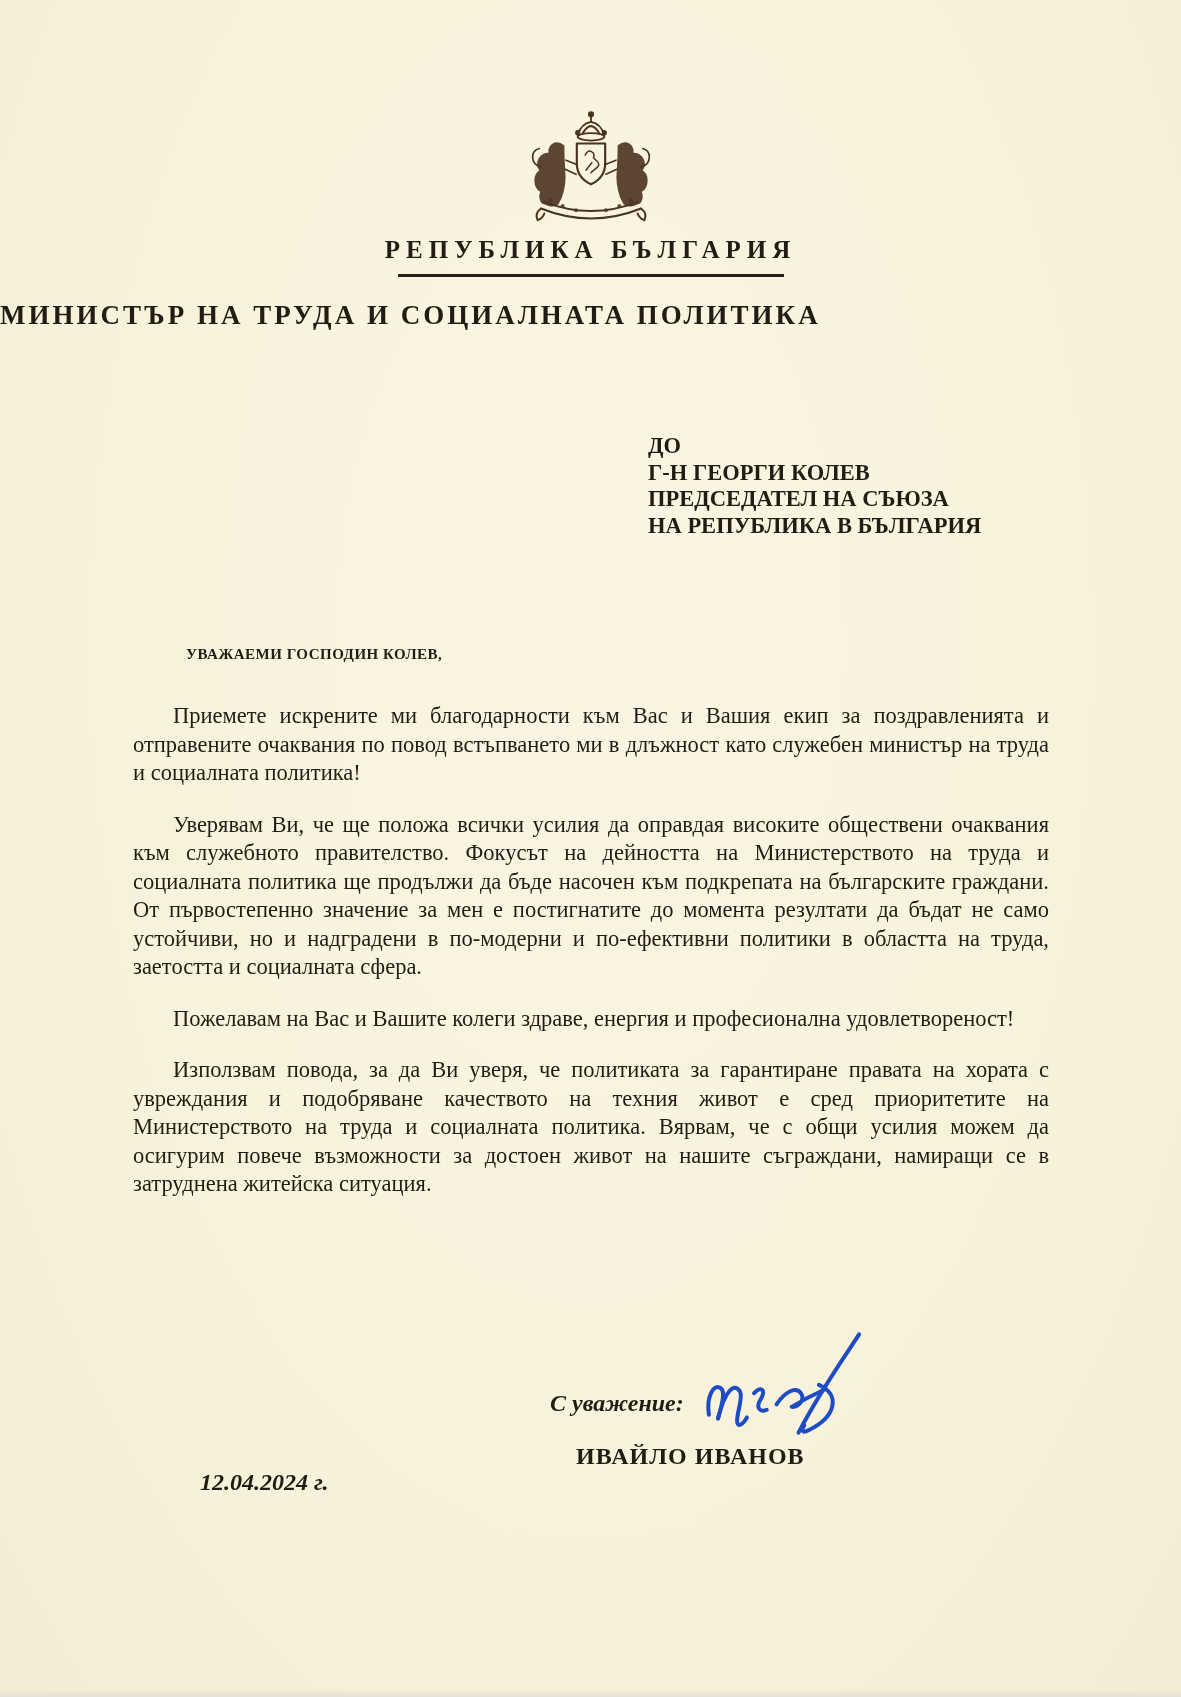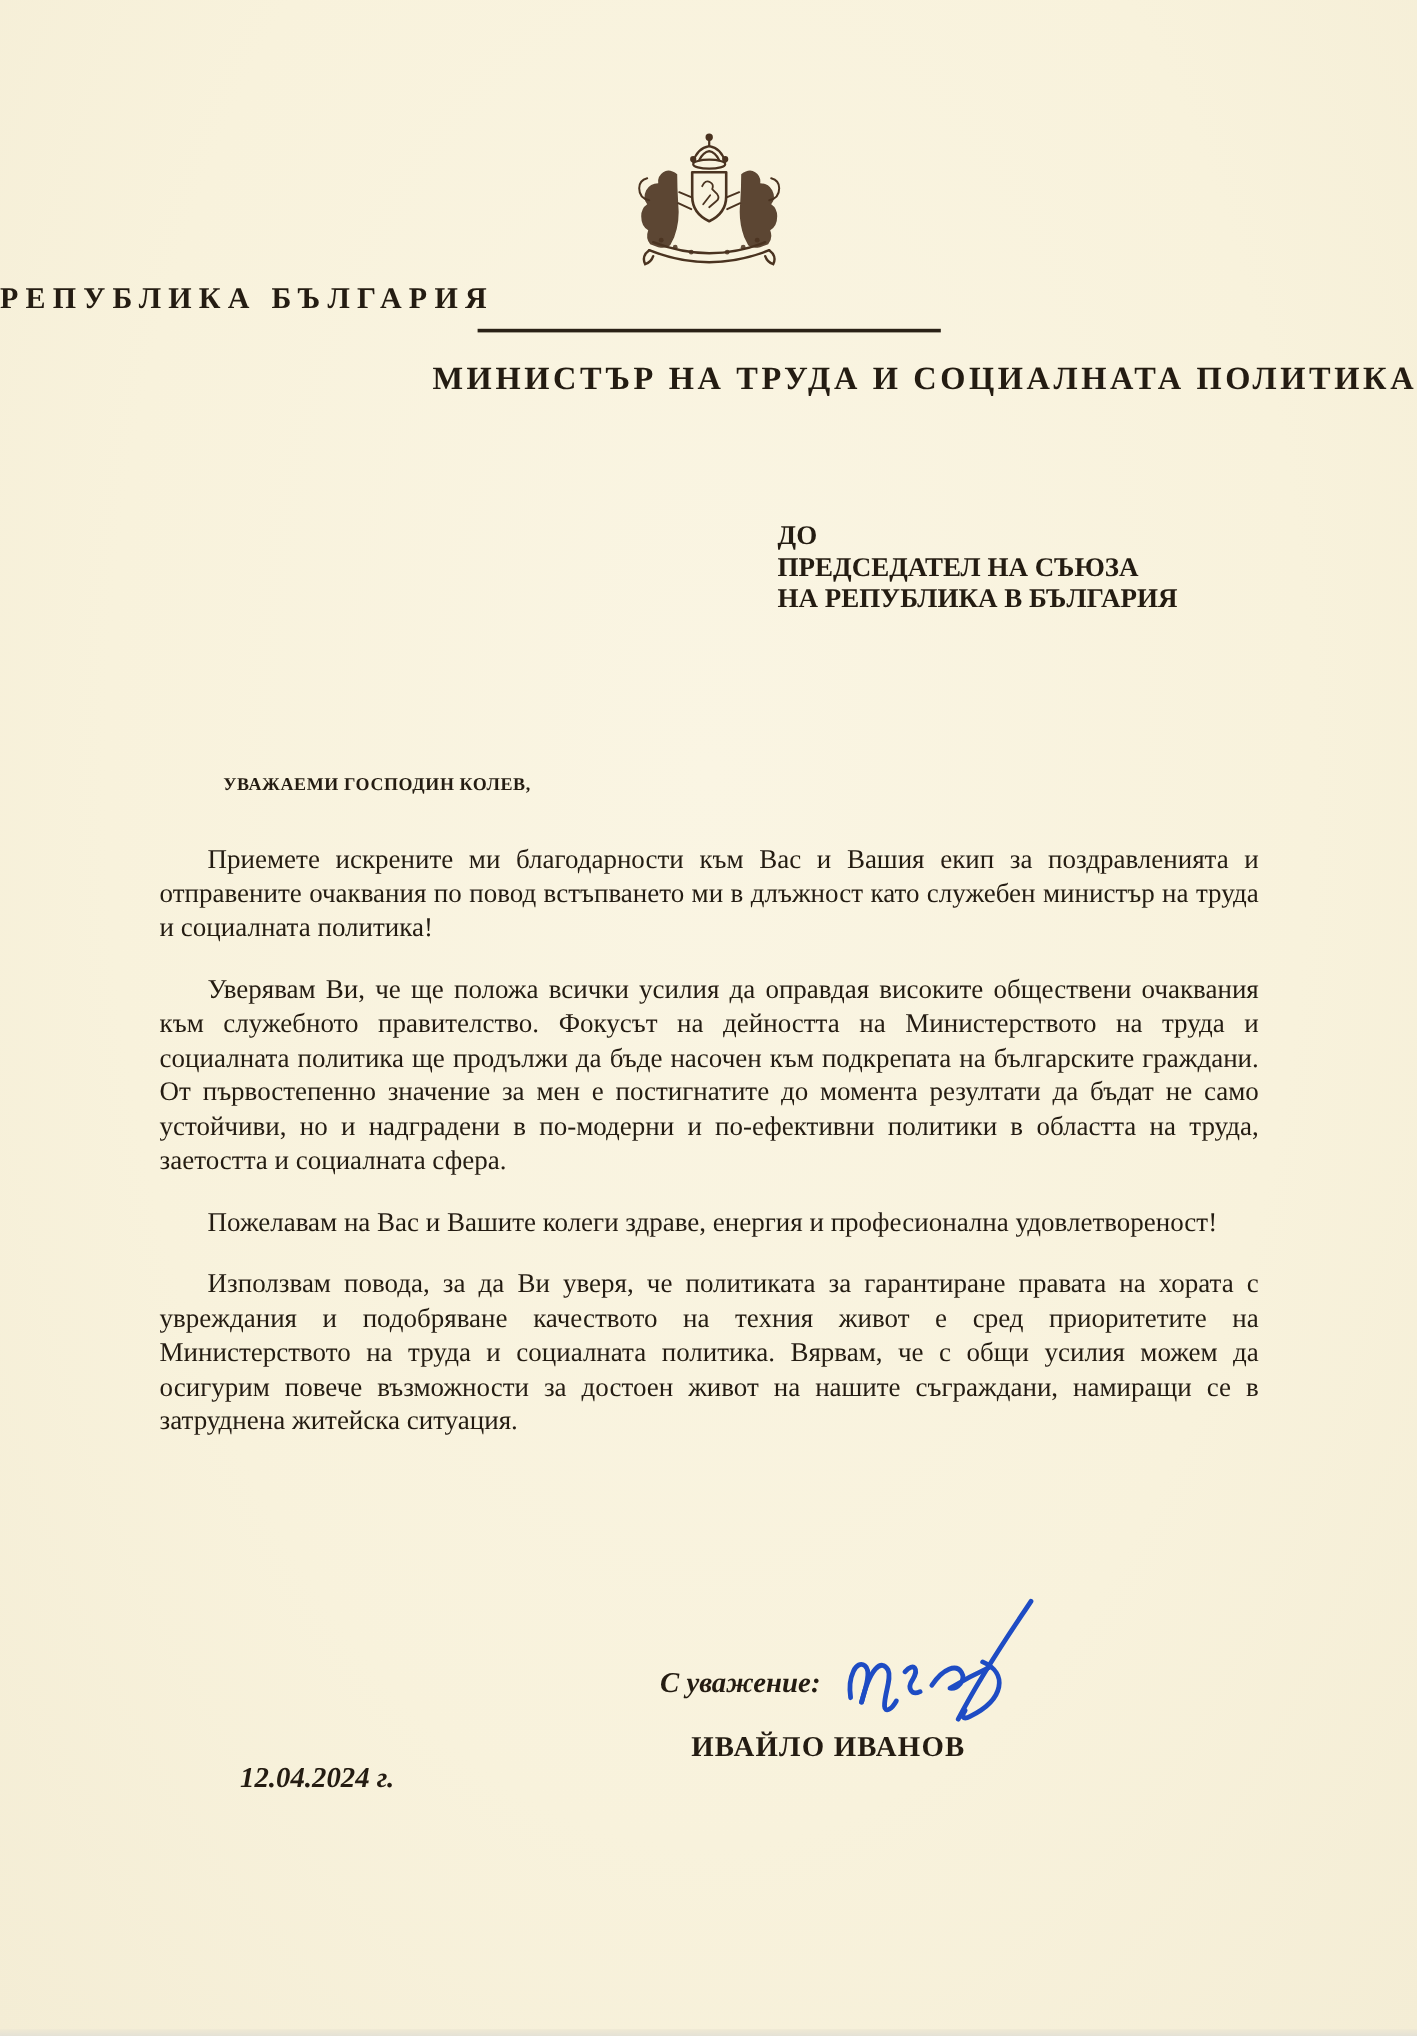--- a/index.html
+++ b/index.html
@@ -4,26 +4,26 @@
 <style>
   html,body{margin:0;padding:0;background:#f8f3de;}
   .paper{
     position:relative;width:1181px;height:1697px;overflow:hidden;
     background:radial-gradient(ellipse at 50% 38%, #faf5e3 0%, #f8f2dc 60%, #f4edd5 100%);
     font-family:"Liberation Serif","DejaVu Serif",serif;
     color:#221a10;
   }
   .emblem{position:absolute;left:516px;top:108px;width:150px;height:126px;}
   .country{
-    position:absolute;left:0;top:236px;width:1181px;text-align:left;
+    position:absolute;left:0;top:236px;width:1181px;text-align:center;
     font-size:25px;font-weight:bold;letter-spacing:6px;color:#241c12;
   }
   .rule{position:absolute;left:398px;top:274px;width:386px;height:3px;background:#2a2116;}
   .ministry{
-    position:absolute;left:0;top:300px;width:1181px;text-align:right;
+    position:absolute;left:0;top:300px;width:1181px;text-align:left;
     font-size:27px;font-weight:bold;letter-spacing:3px;color:#241c12;
   }
   .recipient{
     position:absolute;left:648px;top:433px;width:420px;
     font-size:22.5px;font-weight:bold;line-height:26.5px;color:#241c12;
   }
   .salutation{
     position:absolute;left:186px;top:646px;
     font-size:15px;font-weight:bold;letter-spacing:0.5px;color:#241c12;
   }
@@ -100,20 +100,21 @@
       </g>
     </svg>
   </div>
 
   <div class="country">РЕПУБЛИКА БЪЛГАРИЯ</div>
   <div class="rule"></div>
   <div class="ministry">МИНИСТЪР НА ТРУДА И СОЦИАЛНАТА ПОЛИТИКА</div>
 
   <div class="recipient">
     <div>ДО</div>
+    <div>Г-Н ГЕОРГИ КОЛЕВ</div>
     <div>ПРЕДСЕДАТЕЛ НА СЪЮЗА</div>
     <div>НА РЕПУБЛИКА В БЪЛГАРИЯ</div>
   </div>
 
   <div class="salutation">УВАЖАЕМИ ГОСПОДИН КОЛЕВ,</div>
 
   <div class="bodytext">
     <p>Приемете искрените ми благодарности към Вас и Вашия екип за поздравленията и отправените очаквания по повод встъпването ми в длъжност като служебен министър на труда и социалната политика!</p>
     <p>Уверявам Ви, че ще положа всички усилия да оправдая високите обществени очаквания към служебното правителство. Фокусът на дейността на Министерството на труда и социалната политика ще продължи да бъде насочен към подкрепата на българските граждани. От първостепенно значение за мен е постигнатите до момента резултати да бъдат не само устойчиви, но и надградени в по-модерни и по-ефективни политики в областта на труда, заетостта и социалната сфера.</p>
     <p>Пожелавам на Вас и Вашите колеги здраве, енергия и професионална удовлетвореност!</p>

